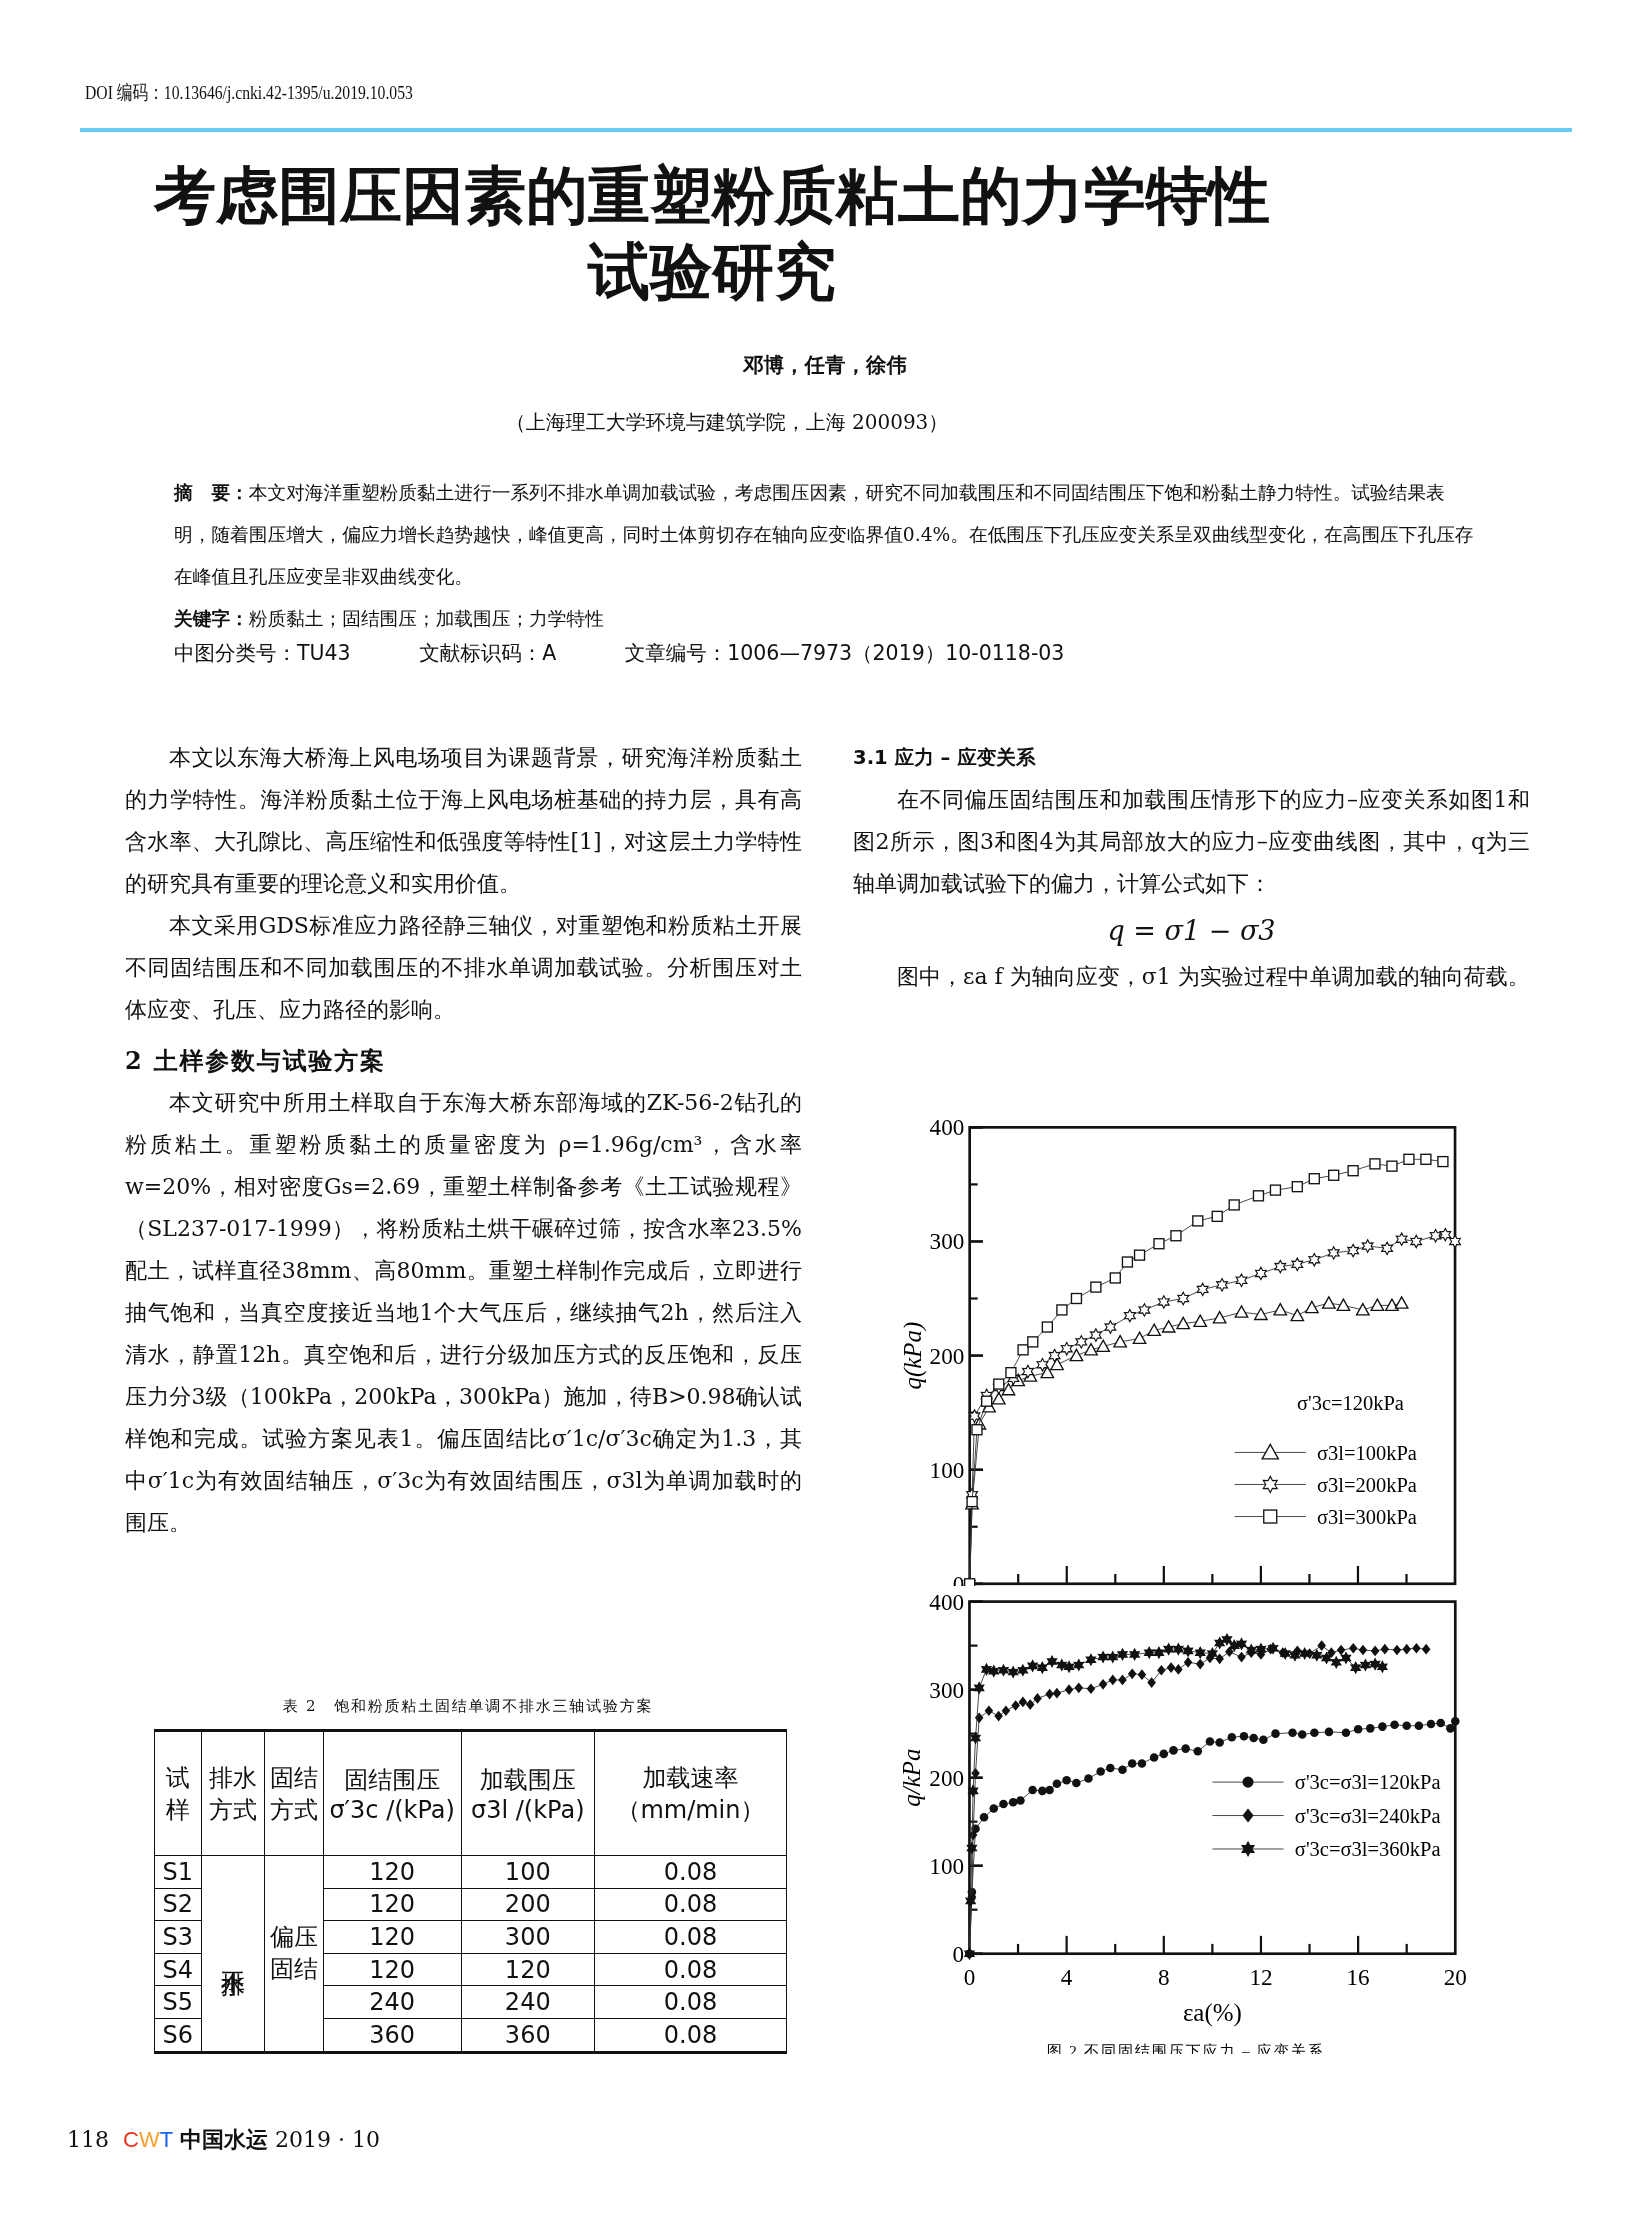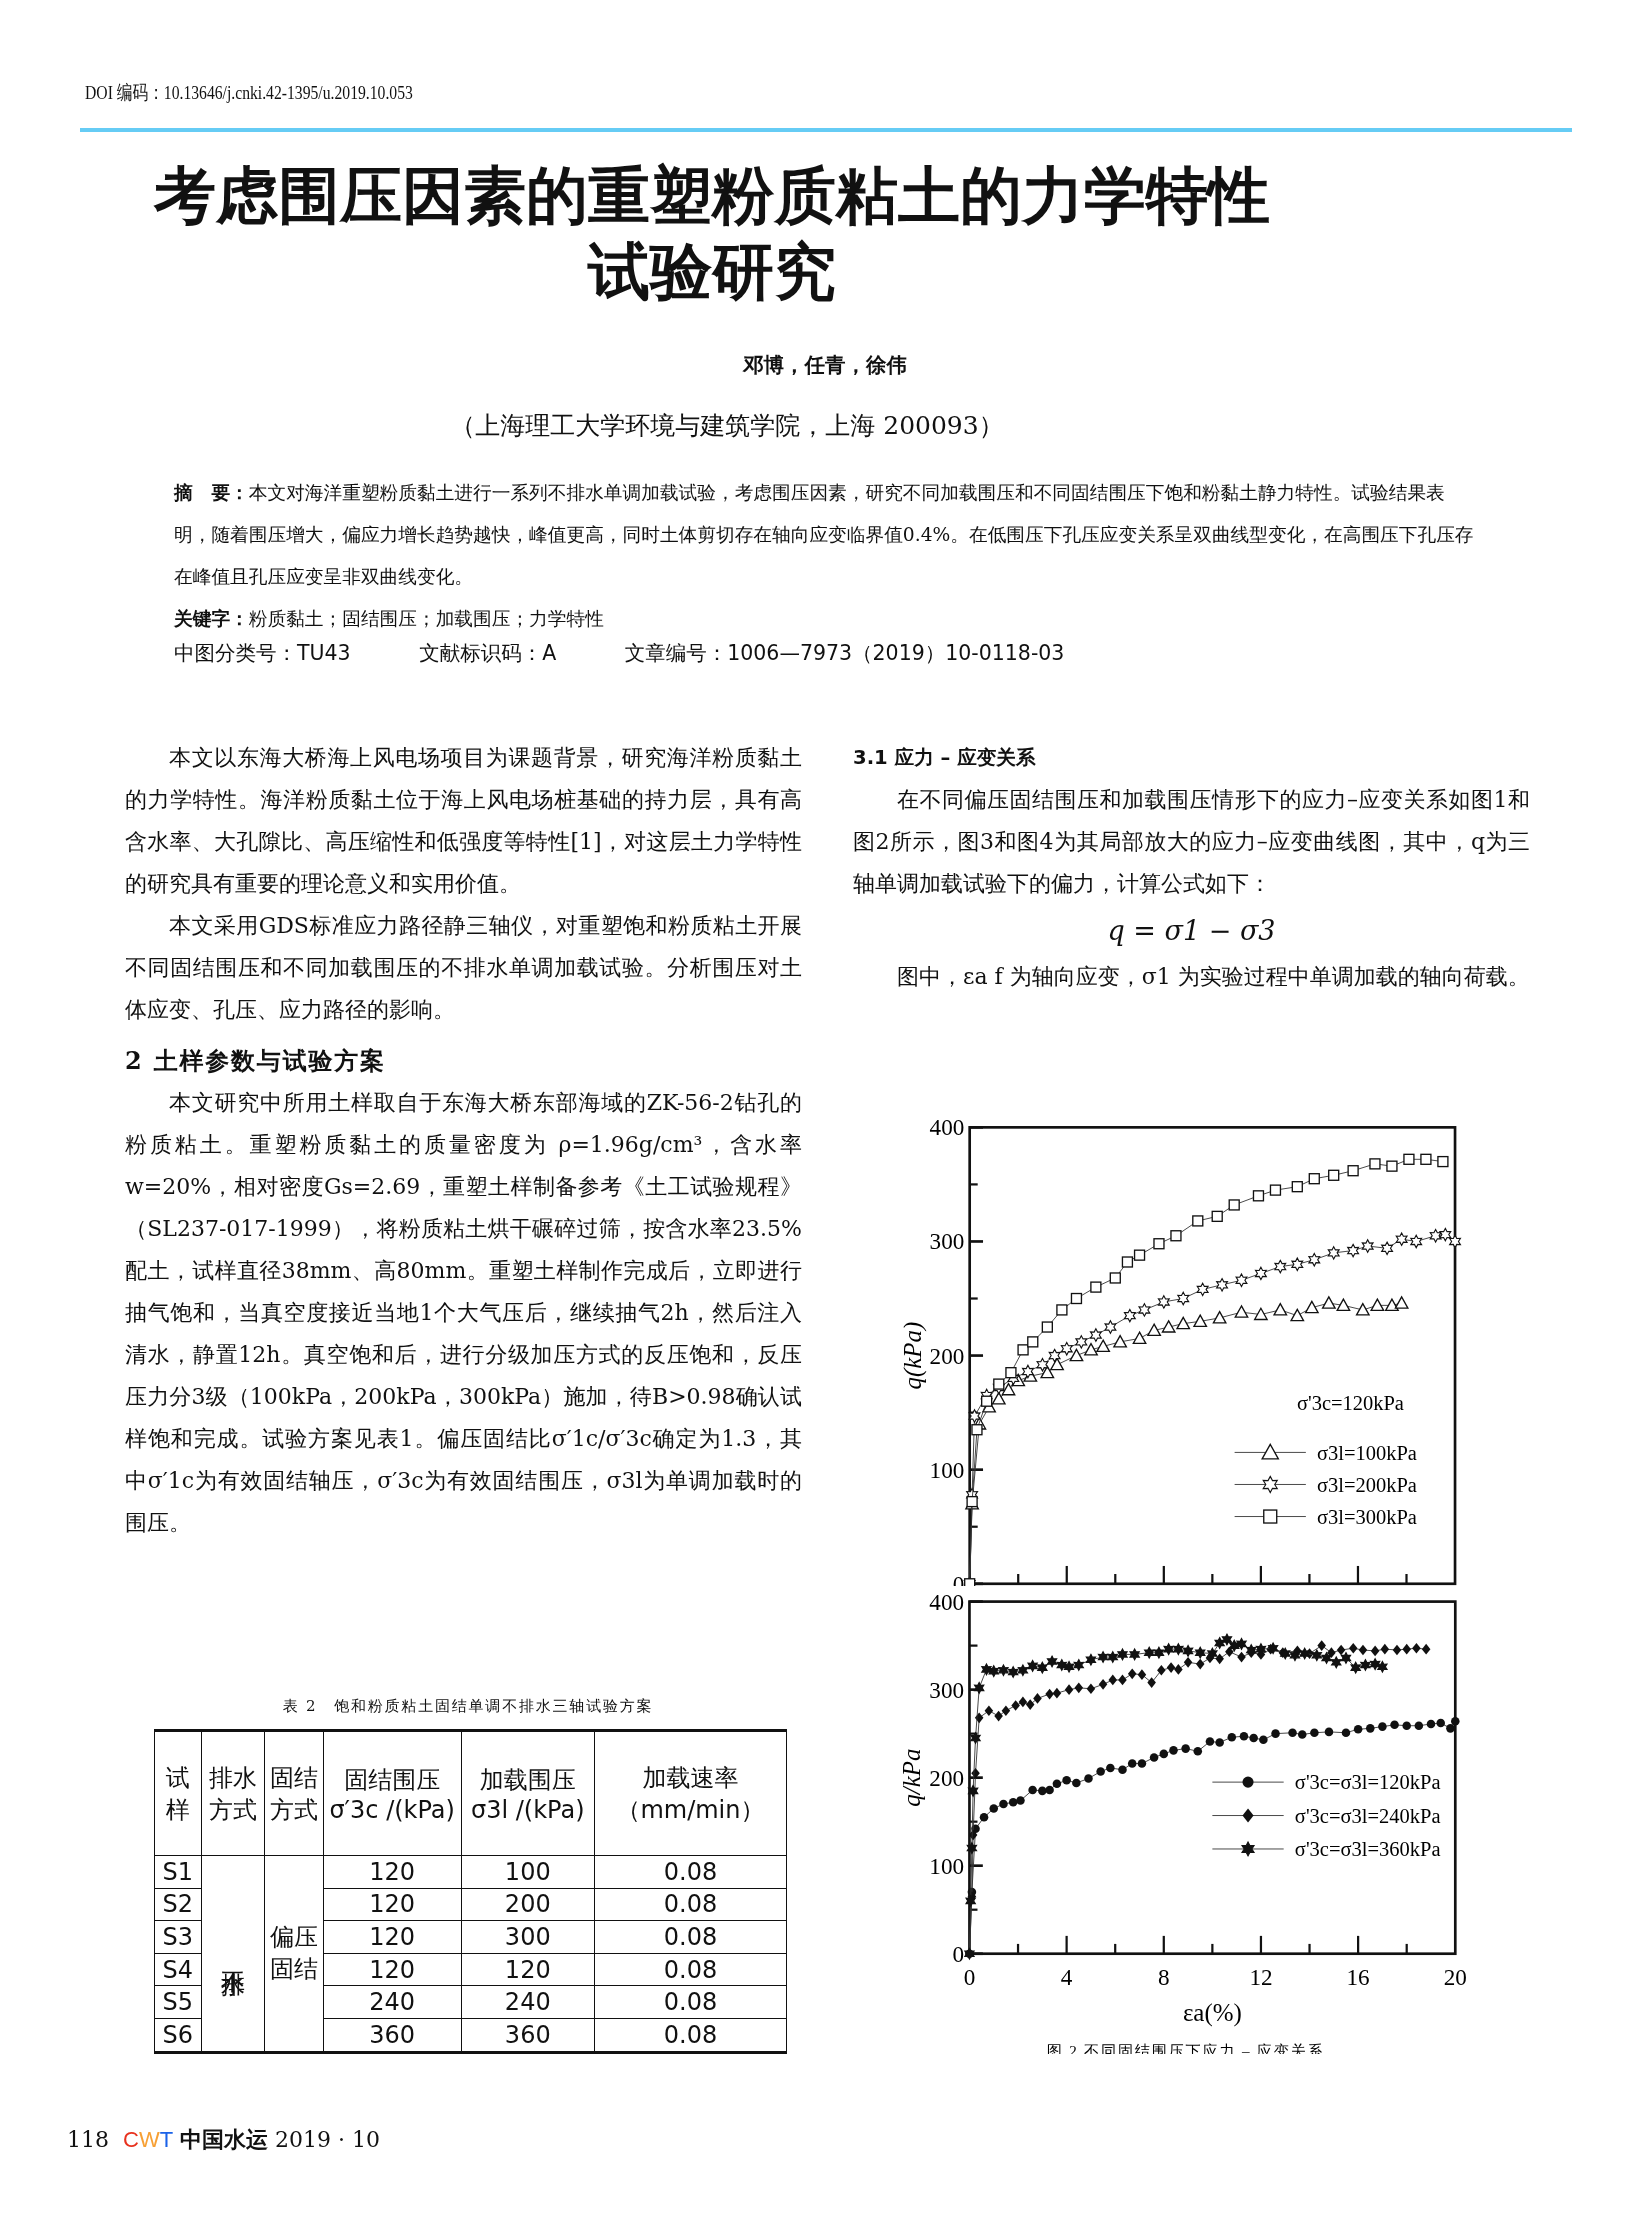--- a/index.html
+++ b/index.html
@@ -3,21 +3,21 @@
 <meta charset="utf-8">
 <style>
   html, body { margin:0; padding:0; background:#fff; }
   body { width:1650px; height:2239px; position:relative; overflow:hidden; color:#111;
          font-family:"DejaVu Serif", serif; }
   .abs { position:absolute; }
   .doi { left:85px; top:79px; font-size:19.6px; font-family:"Liberation Serif", serif; transform:scaleX(0.8); transform-origin:left; }
   .rule { left:80px; top:128px; width:1492px; height:4px; background:#66ccf5; }
   .title { left:0; width:1410px; text-align:center; font-family:"DejaVu Sans", sans-serif; font-weight:bold; font-size:62px; line-height:71px;margin-left:7px; }
   .authors { left:0; width:1650px; top:351px; text-align:center; font-size:20.5px; font-family:"DejaVu Sans", sans-serif; font-weight:bold; }
-  .affil { left:0; width:1454px; top:409px; text-align:center; font-size:25px; }
+  .affil { left:0; width:1454px; top:409px; text-align:center; font-size:20px; }
   .abstract { left:174px; top:472px; width:1305px; font-size:18.7px; line-height:42px; }
   .abstract b { font-family:"DejaVu Sans", sans-serif; }
   .meta-row { left:174px; top:639px; font-size:20.5px; font-family:"DejaVu Sans", sans-serif; }
   .meta-row span { margin-right:62px; }
   .col { font-size:22px; line-height:42px; }
   .col p { margin:0; text-indent:2em; text-align:justify; }
   .h1 { font-size:24px; margin:0; letter-spacing:1.8px; }
   .h2 { font-size:19.6px; font-family:"DejaVu Sans", sans-serif; font-weight:bold; margin:0; }
   .left { left:125px; top:737px; width:677px; }
   .right { left:853px; top:737px; width:677px; }

